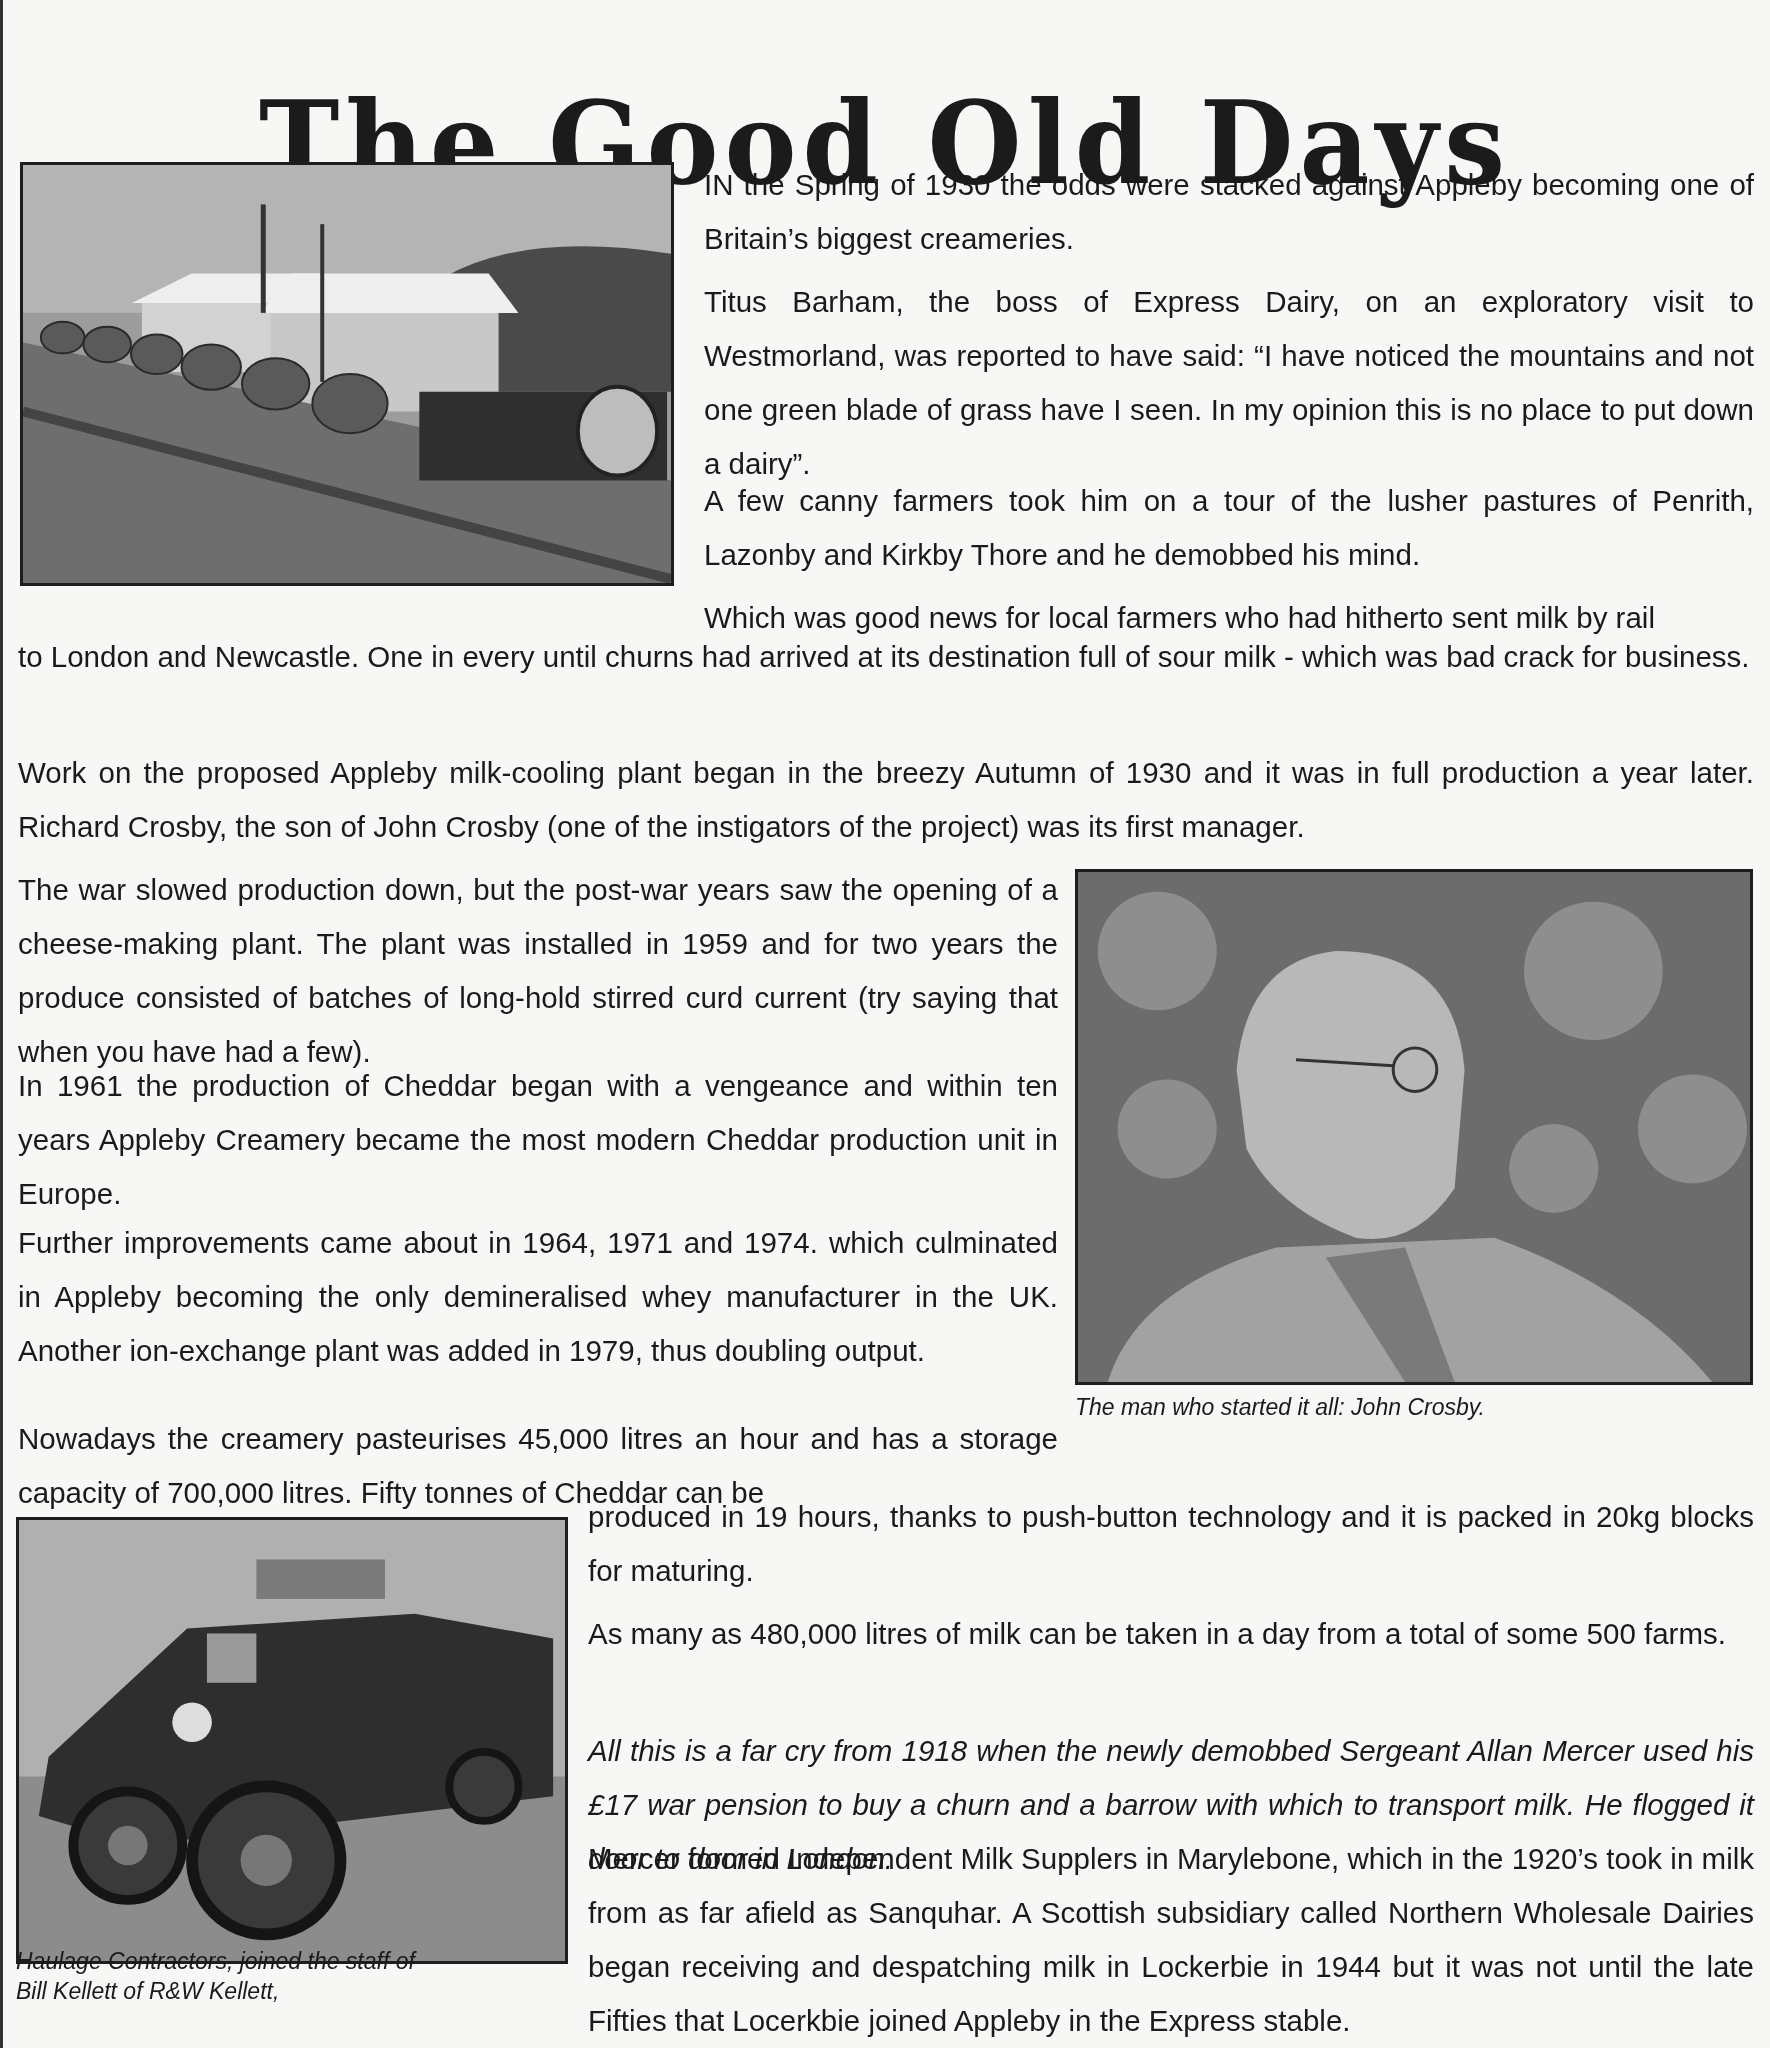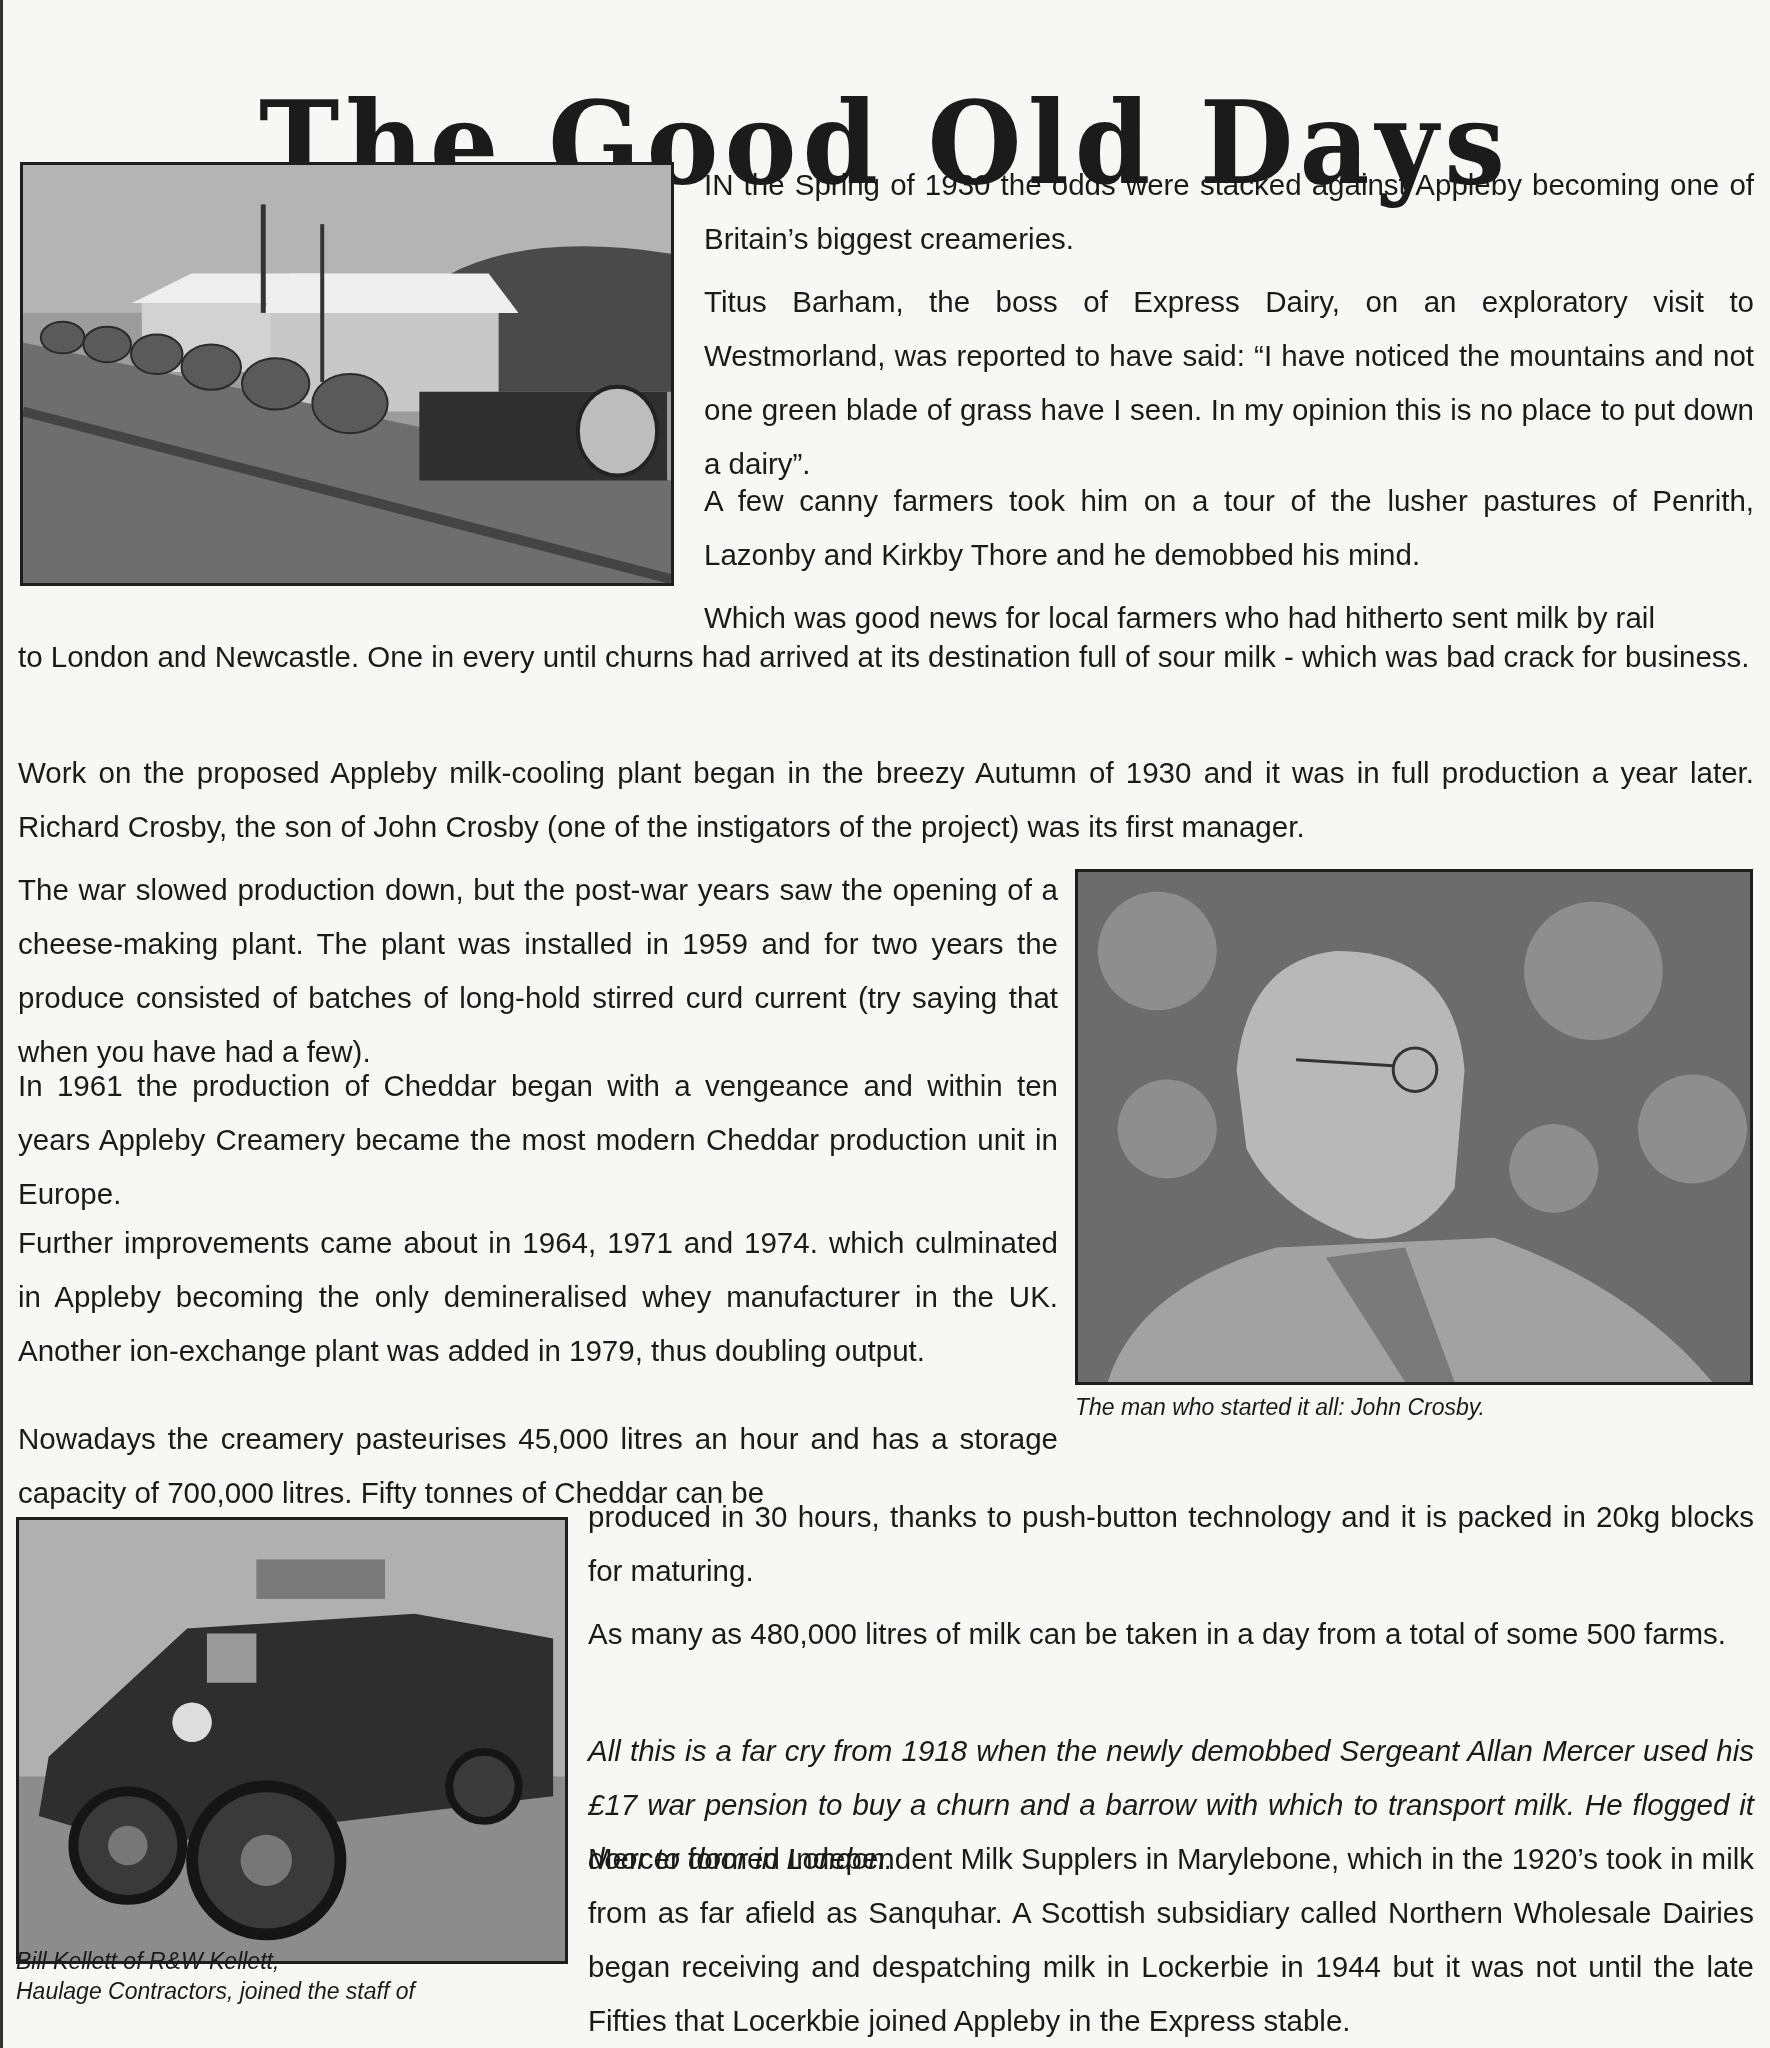--- a/index.html
+++ b/index.html
@@ -83,36 +83,36 @@
     </g>
     <path d="M160 200 Q170 90 260 80 Q380 80 390 200 L380 320 Q340 380 280 370 Q200 340 170 280 Z" fill="#b8b8b8"></path>
     <path d="M30 516 Q60 420 200 380 L420 370 Q560 420 640 516 Z" fill="#a2a2a2"></path>
     <path d="M250 390 L330 516 L380 516 L330 380 Z" fill="#7a7a7a"></path>
     <circle cx="340" cy="200" r="22" fill="none" stroke="#333" stroke-width="3"></circle>
     <line x1="220" y1="190" x2="318" y2="196" stroke="#333" stroke-width="3"></line>
   </svg>
 </div>
 <div class="caption" style="left:1075px; top:1392px; width:678px;">The man who started it all: John Crosby.</div>
 
-<div class="p" style="left:588px; top:1490px; width:1166px;">produced in 30 hours, thanks to push-button technology and it is packed in 20kg blocks for maturing.</div>
+<div class="p" style="left:588px; top:1490px; width:1166px;">produced in 19 hours, thanks to push-button technology and it is packed in 20kg blocks for maturing.</div>
 <div class="p" style="left:588px; top:1607px; width:1166px;">As many as 480,000 litres of milk can be taken in a day from a total of some 500 farms.</div>
 <div class="p" style="left:588px; top:1724px; width:1166px;font-style:italic;">All this is a far cry from 1918 when the newly demobbed Sergeant Allan Mercer used his £17 war pension to buy a churn and a barrow with which to transport milk. He flogged it door to door in London.</div>
 <div class="p" style="left:588px; top:1832px; width:1166px;">Mercer formed Independent Milk Supplers in Marylebone, which in the 1920’s took in milk from as far afield as Sanquhar. A Scottish subsidiary called Northern Wholesale Dairies began receiving and despatching milk in Lockerbie in 1944 but it was not until the late Fifties that Locerkbie joined Appleby in the Express stable.</div>
 
 <div class="photo" style="left:16px; top:1517px; width:552px; height:447px;" title="Vintage lorry">
   <svg viewBox="0 0 552 447" preserveAspectRatio="none">
     <rect width="552" height="447" fill="#b0b0b0"></rect>
     <rect y="260" width="552" height="187" fill="#8c8c8c"></rect>
     <rect x="240" y="40" width="130" height="40" fill="#7a7a7a"></rect>
     <path d="M170 110 L400 95 L540 120 L540 280 L120 330 L20 300 L30 240 Z" fill="#2e2e2e"></path>
     <rect x="190" y="115" width="50" height="50" fill="#9a9a9a"></rect>
     <circle cx="110" cy="330" r="55" fill="#3a3a3a" stroke="#151515" stroke-width="10"></circle>
     <circle cx="110" cy="330" r="20" fill="#777"></circle>
     <circle cx="250" cy="345" r="75" fill="#3a3a3a" stroke="#151515" stroke-width="12"></circle>
     <circle cx="250" cy="345" r="26" fill="#777"></circle>
     <circle cx="470" cy="270" r="35" fill="#3a3a3a" stroke="#151515" stroke-width="8"></circle>
     <circle cx="175" cy="205" r="20" fill="#ddd"></circle>
   </svg>
 </div>
 <div class="caption" style="left:16px; top:1944px; width:552px; top:1946px;">
+  <span class="line" style="display:block">Haulage Contractors, joined the staff of</span>
   <span class="line" style="display:block">Bill Kellett of R&amp;W Kellett,</span>
-  <span class="line" style="display:block">Haulage Contractors, joined the staff of</span>
 </div>
 
 </body></html>

